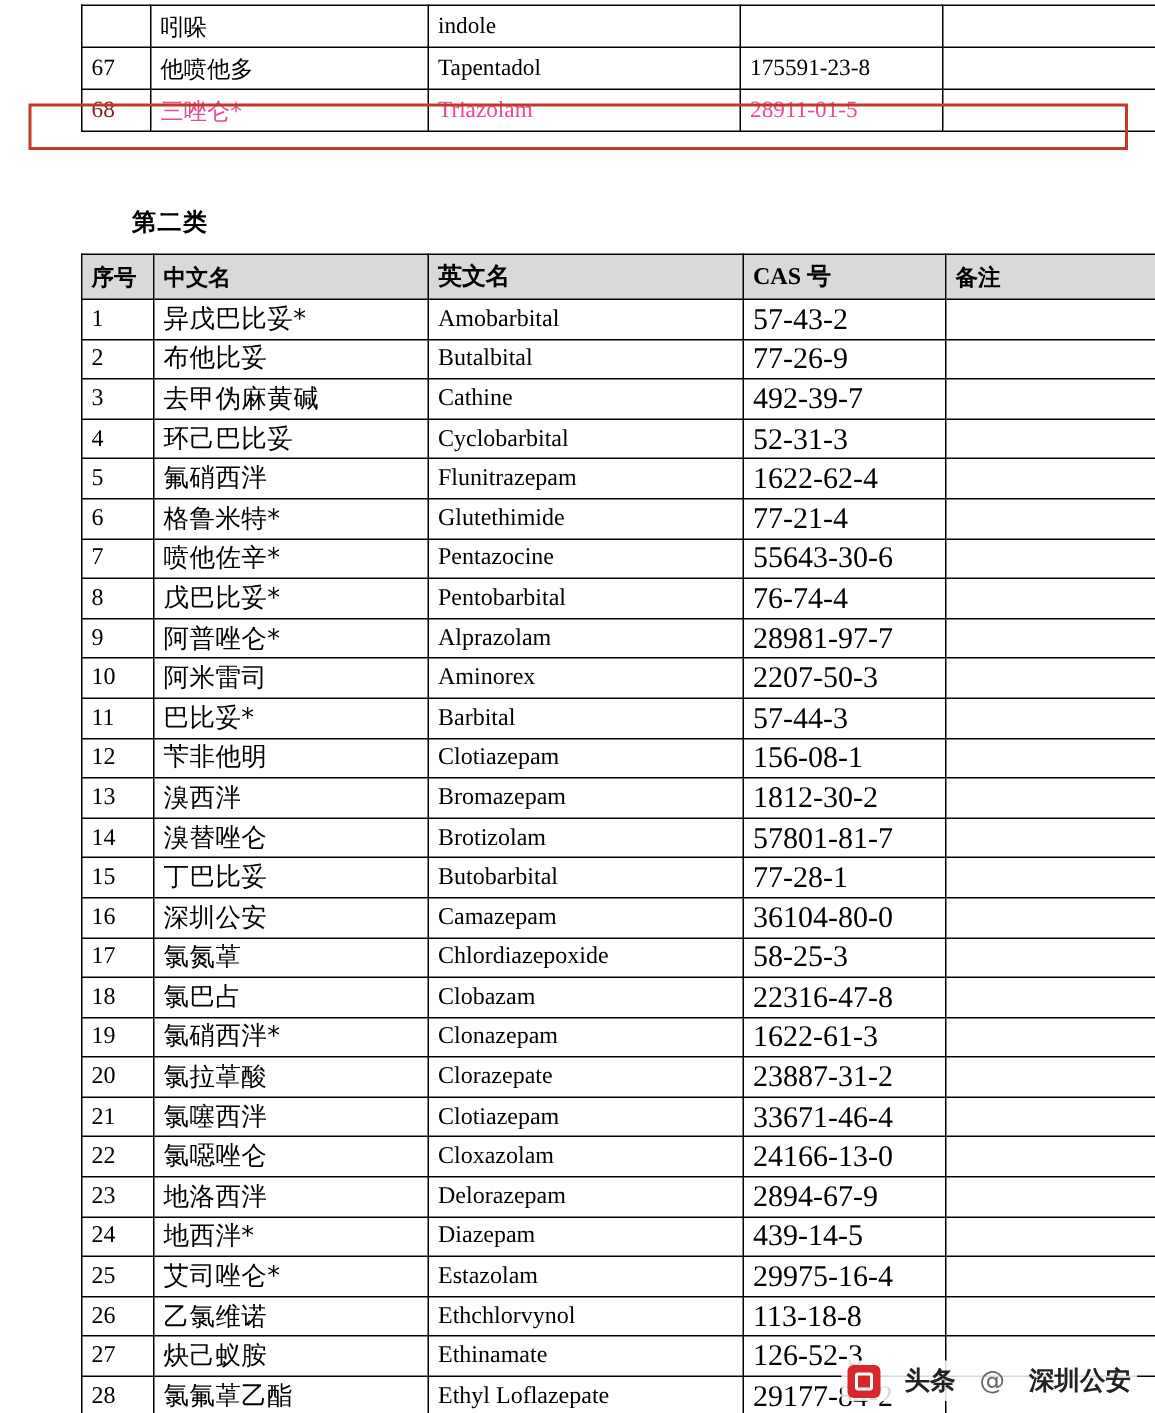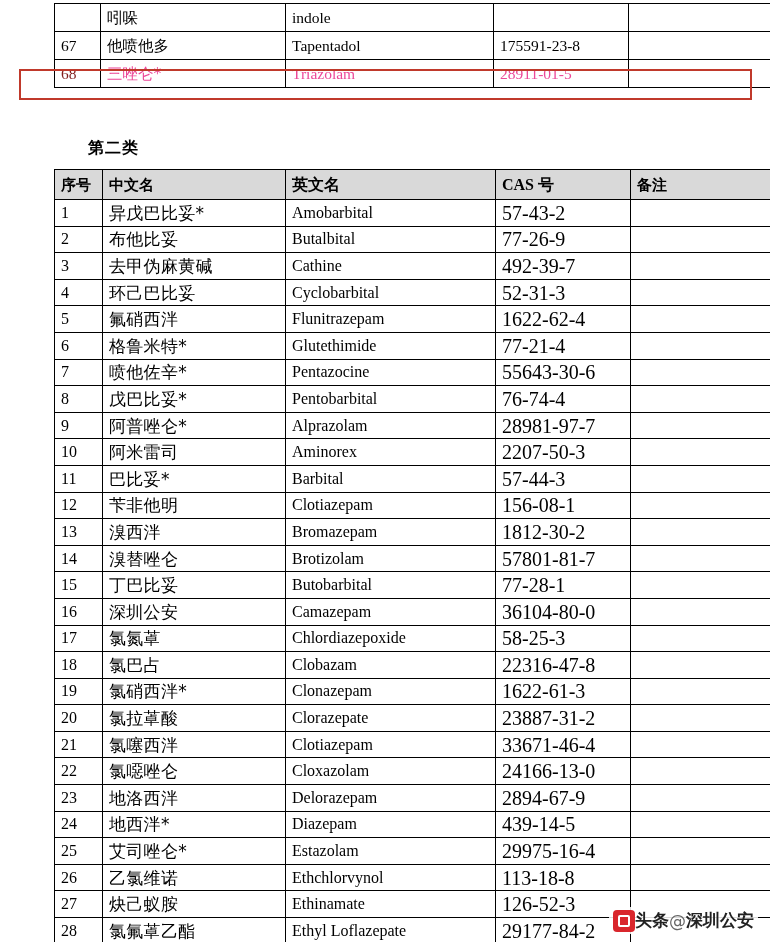--- a/index.html
+++ b/index.html
@@ -122,21 +122,21 @@
     font-size: 20px;
   }
 
   
   .watermark {
     position: absolute;
     right: 12px;
     bottom: 8px;
     display: flex;
     align-items: center;
-    gap: 0;
+    gap: 16px;
     font-family: "DejaVu Sans", "Liberation Sans", sans-serif;
     font-size: 17px;
     font-weight: bold;
     color: #222;
     background: rgba(255,255,255,0.85);
     padding: 2px 4px;
   }
   .wm-logo {
     width: 22px;
     height: 22px;

